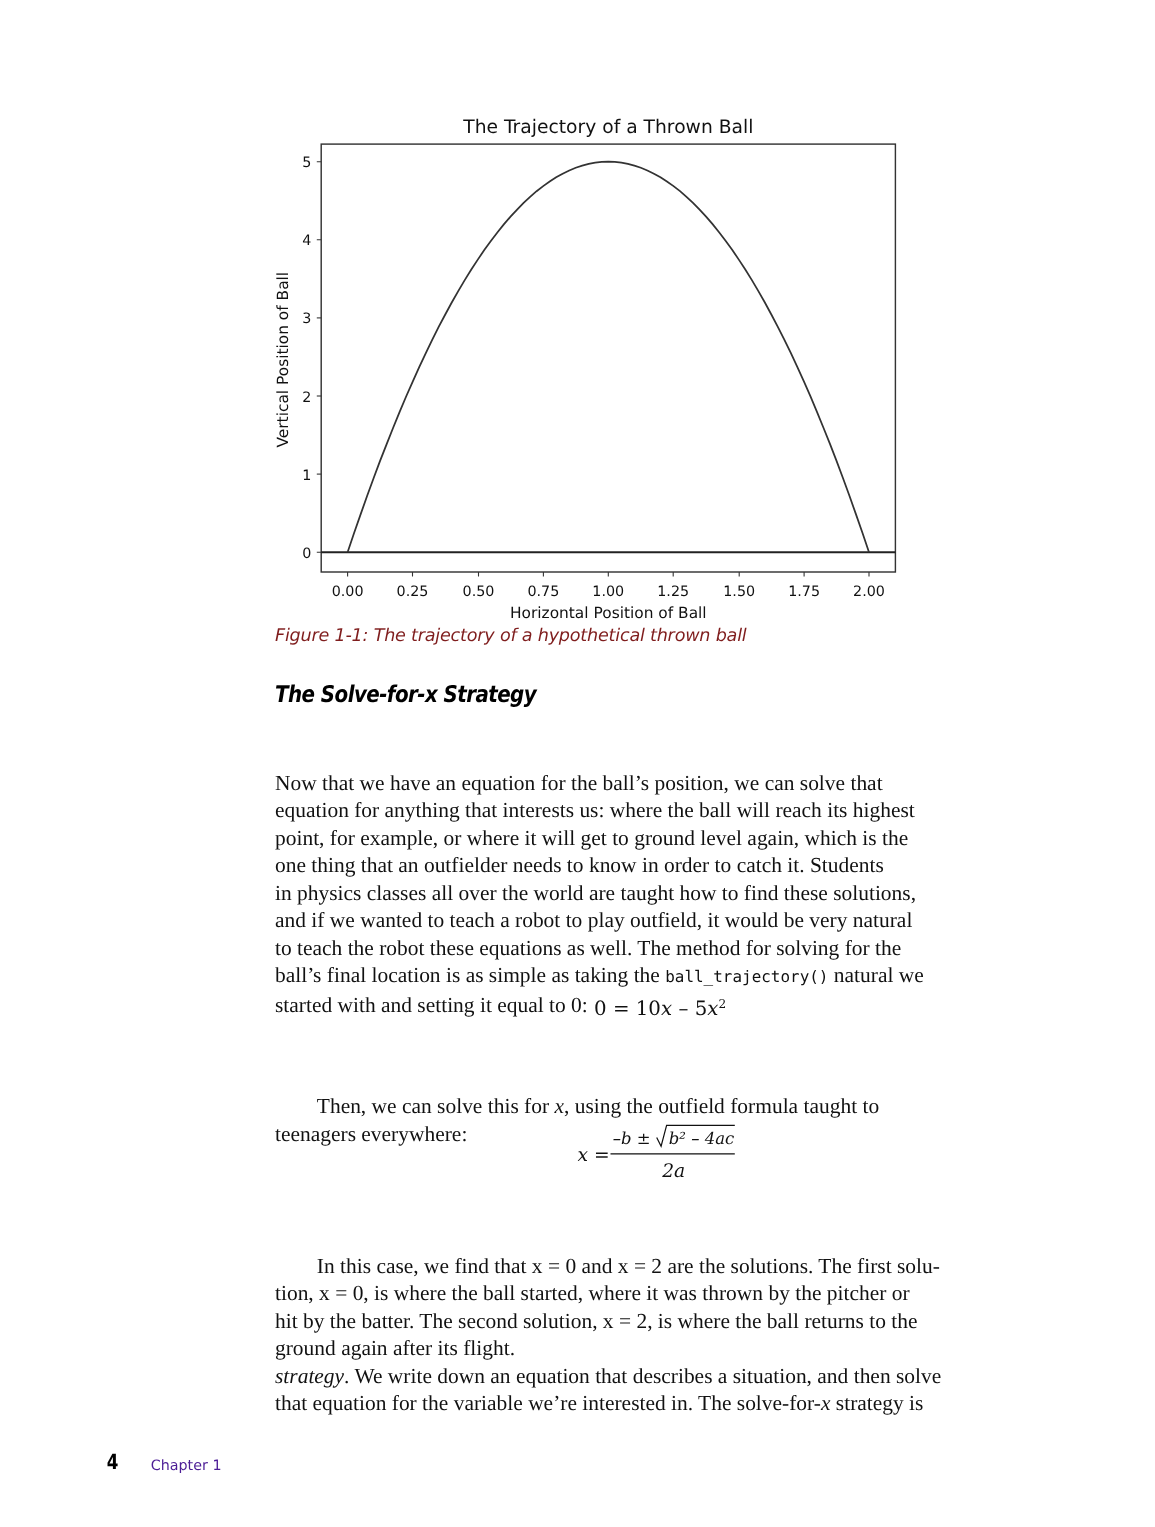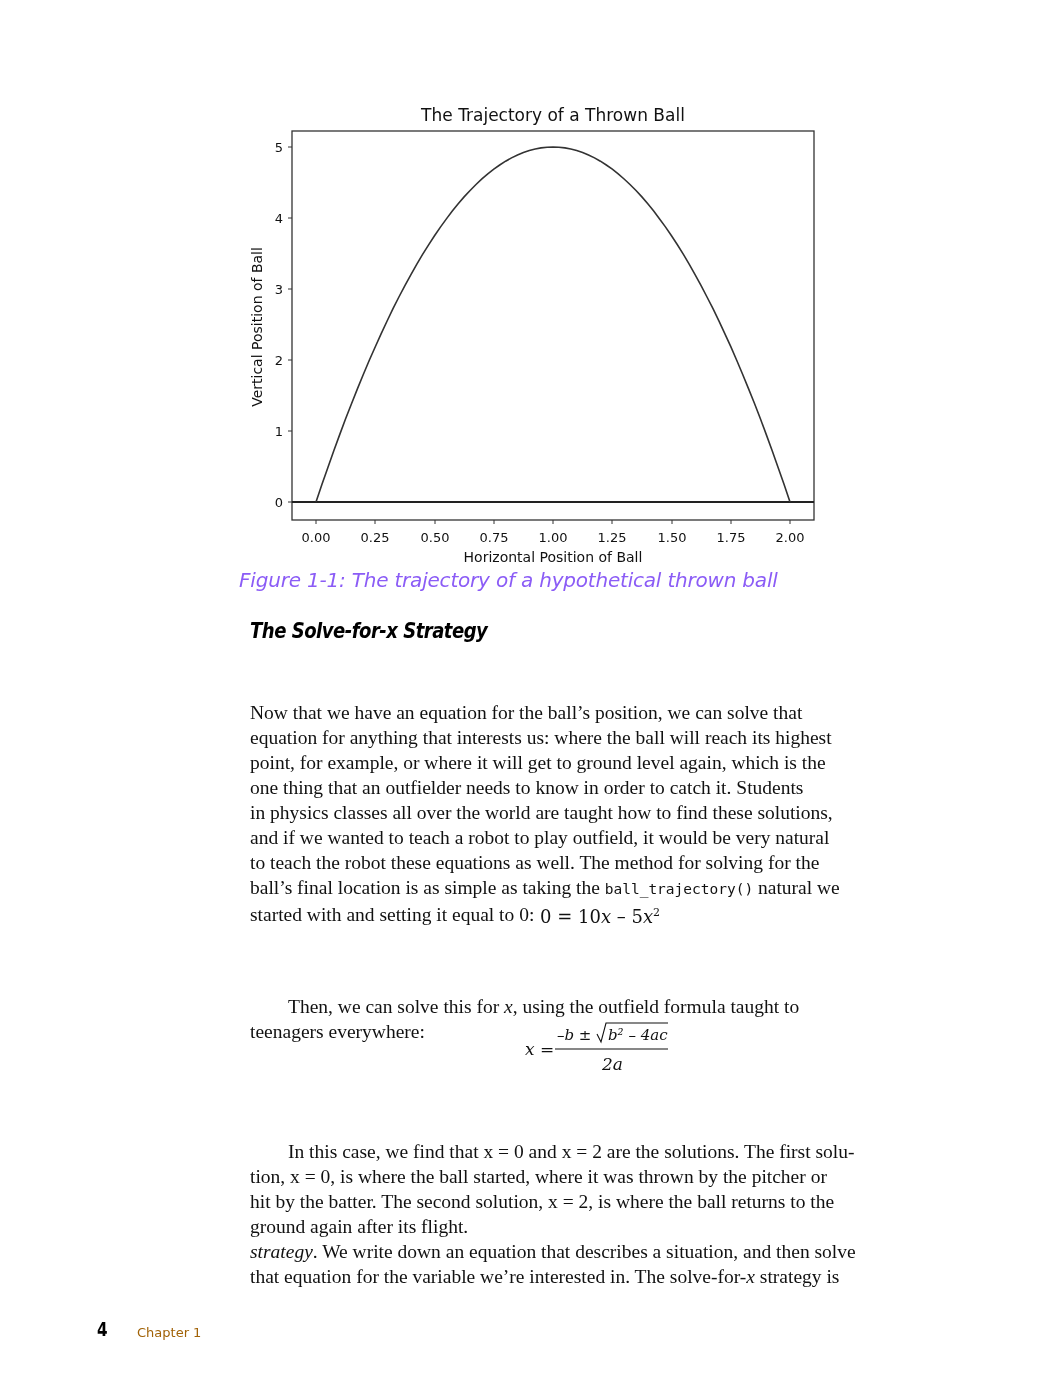--- a/index.html
+++ b/index.html
@@ -1,22 +1,22 @@
 <!DOCTYPE html>
 <html><head>
 <meta charset="utf-8">
 <style>
   html, body { margin: 0; padding: 0; background: #ffffff; }
   body { width: 1050px; height: 1388px; position: relative; overflow: hidden; color: #111; }
   .chart { position: absolute; left: 0; top: 0; width: 1050px; height: 560px; margin-top: 12px; }
   .chart svg { position: absolute; left: 0; top: 0; }
   .chart-text { font-family: "DejaVu Sans", sans-serif; fill: #111; }
   .caption {
-    position: absolute; left: 239px; top: 568px;
-    font-family: "DejaVu Sans", sans-serif; font-style: italic; font-size: 20px; color: #8b5cf6;
+    position: absolute; left: 250px; top: 568px;
+    font-family: "DejaVu Sans", sans-serif; font-style: italic; font-size: 16px; color: #7f1d1d;
     letter-spacing: -0.2px;
   }
   .section-heading {
     position: absolute; left: 250px; top: 619px;
     font-family: "DejaVu Sans", sans-serif; font-weight: bold; font-style: italic;
     font-size: 21px; color: #000; letter-spacing: -0.6px;
     transform: scaleX(0.86); transform-origin: left center;
   }
   .body-text {
     position: absolute; left: 250px; width: 690px;
@@ -36,21 +36,21 @@
   }
   .eq1 sup { font-size: 11px; }
   .eq2 { position: absolute; left: 525px; top: 1020px; font-family: "DejaVu Serif", serif; color: #111; }
   .footer-num {
     position: absolute; left: 97px; top: 1318px;
     font-family: "DejaVu Sans", sans-serif; font-weight: bold; font-size: 19px; color: #000;
     transform: scaleX(0.8); transform-origin: left center;
   }
   .footer-label {
     position: absolute; left: 137px; top: 1325px;
-    font-family: "DejaVu Sans", sans-serif; font-size: 13px; color: #a16207;
+    font-family: "DejaVu Sans", sans-serif; font-size: 13px; color: #4c1d95;
   }
 </style>
 </head>
 <body>
 
 <div class="chart">
   <svg width="1050" height="560" viewBox="0 0 1050 560">
     <text class="chart-text" x="553" y="109" font-size="17" text-anchor="middle">The Trajectory of a Thrown Ball</text>
     <rect x="292" y="119" width="522" height="389" fill="none" stroke="#333" stroke-width="1.3"></rect>
 

